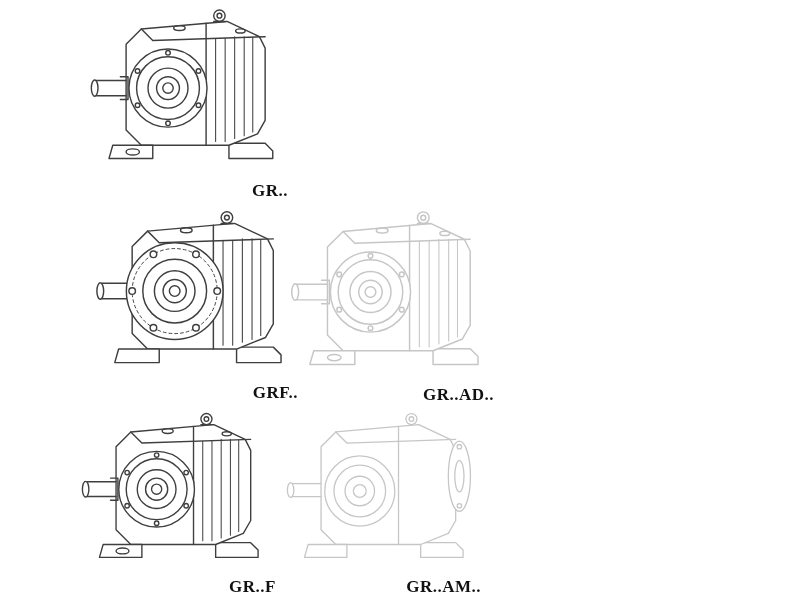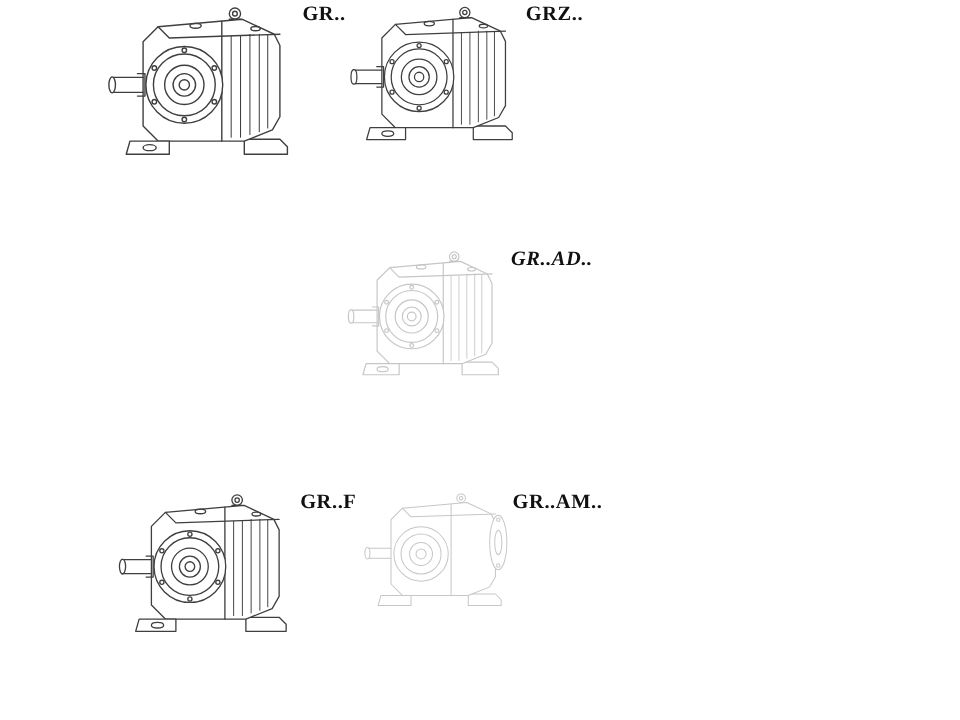--- a/index.html
+++ b/index.html
@@ -10,38 +10,38 @@
   }
   *{box-sizing:border-box;}
   html,body{margin:0;padding:0;}
   body{
     width:800px;height:600px;overflow:hidden;
     background:var(--bg);
     font-family:"Liberation Serif",serif;
   }
   .page{position:relative;width:800px;height:600px;background:var(--bg);}
   figure.fig{
-    position:absolute;margin:0;display:flex;flex-direction:row;
-    align-items:flex-start;justify-content:flex-end;
+    position:absolute;margin:0;display:flex;flex-direction:column;
+    align-items:flex-end;justify-content:flex-end;
   }
   figure.fig svg{display:block;width:100%;flex:1 1 auto;color:var(--line);}
   figure.fig.faded svg{color:var(--line-faded);}
   figcaption{
     flex:0 0 26px;display:flex;align-items:center;justify-content:center;
     font-weight:bold;font-size:17px;letter-spacing:.5px;color:var(--label);
     font-family:"Liberation Serif",serif;white-space:nowrap;
   }
   
   .fig-gr   {left:88px;  top:2px;   width:200px; height:202px;}
   .fig-grz  {left:290px; top:2px;   width:196px; height:202px;}
   .fig-grxf {left:498px; top:2px;   width:240px; height:296px;}
   .fig-grf  {left:92px;  top:206px; width:206px; height:200px;}
-  .fig-grad {left:288px; top:206px; width:206px; height:202px;font-style:italic;}
-  .fig-grft {left:97px;  top:408px; width:200px; height:192px;}
-  .fig-gram {left:302px; top:408px; width:200px; height:192px;}
+  .fig-grad {left:288px; top:206px; width:206px; height:202px;}
+  .fig-grft {left:76px;  top:408px; width:200px; height:192px;}
+  .fig-gram {left:281px; top:408px; width:200px; height:192px;}
   .fig-grx  {left:494px; top:298px; width:250px; height:292px;}
 </style>
 </head>
 <body>
 
 <svg width="0" height="0" style="position:absolute" aria-hidden="true">
   <defs>
 
     <symbol id="sym-side" viewBox="0 0 210 180">
       <g fill="#fff" stroke="currentColor" stroke-width="1.5" stroke-linejoin="round" stroke-linecap="round">
@@ -186,40 +186,40 @@
 
 <div class="page">
 
   <figure class="fig fig-gr">
     <svg viewBox="0 0 210 180">
         <use href="#sym-side"></use>
       </svg>
     <figcaption>GR..</figcaption>
   </figure>
 
-  <figure class="fig fig-grz">
+
+
+  <figure class="fig fig-grf">
+    <svg viewBox="0 0 210 180">
+        <use href="#sym-flange"></use>
+      </svg>
+    <figcaption>GRF..</figcaption>
+  </figure>
+
+  <figure class="fig fig-grad faded">
     <svg viewBox="0 0 210 180">
         <use href="#sym-side"></use>
       </svg>
-    <figcaption>GRZ..</figcaption>
-  </figure>
-
-
-
-  <figure class="fig fig-grad faded">
+    <figcaption>GR..AD..</figcaption>
+  </figure>
+
+  <figure class="fig fig-grft">
     <svg viewBox="0 0 210 180">
         <use href="#sym-side"></use>
       </svg>
-    <figcaption>GR..AD..</figcaption>
-  </figure>
-
-  <figure class="fig fig-grft">
-    <svg viewBox="0 0 210 180">
-        <use href="#sym-side"></use>
-      </svg>
     <figcaption>GR..F</figcaption>
   </figure>
 
   <figure class="fig fig-gram faded">
     <svg viewBox="0 0 210 180">
         <use href="#sym-am"></use>
       </svg>
     <figcaption>GR..AM..</figcaption>
   </figure>
 

